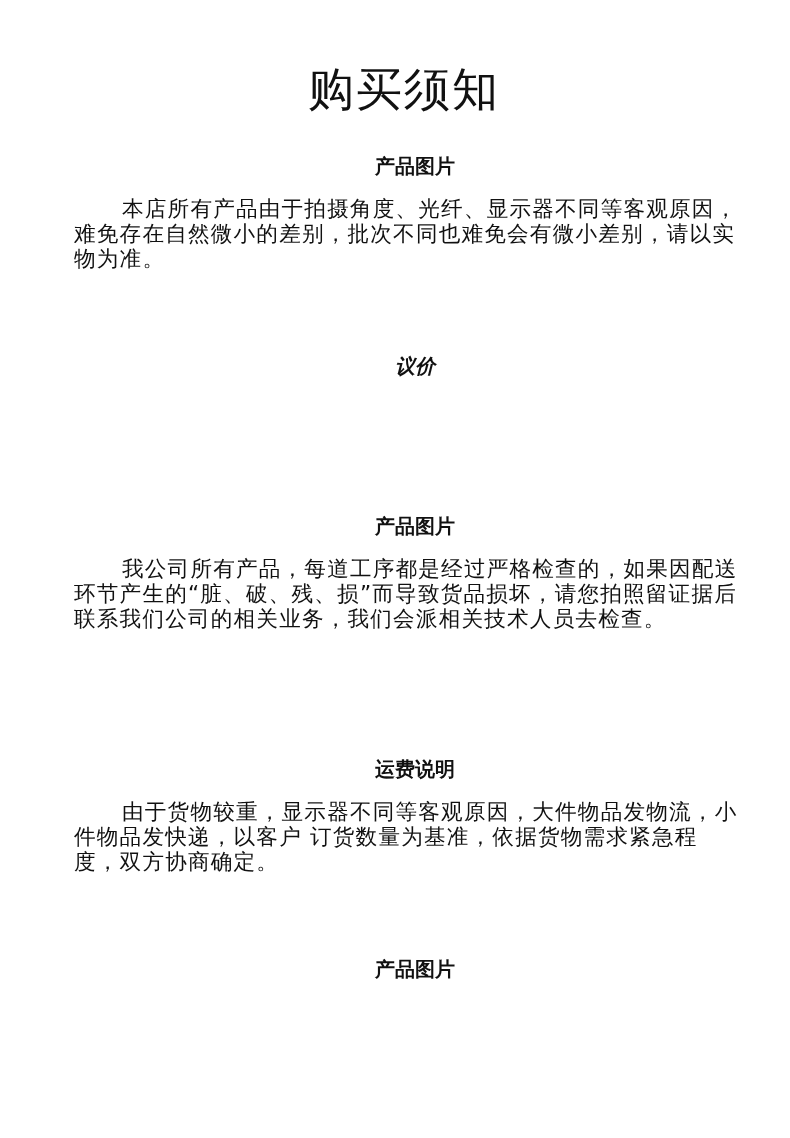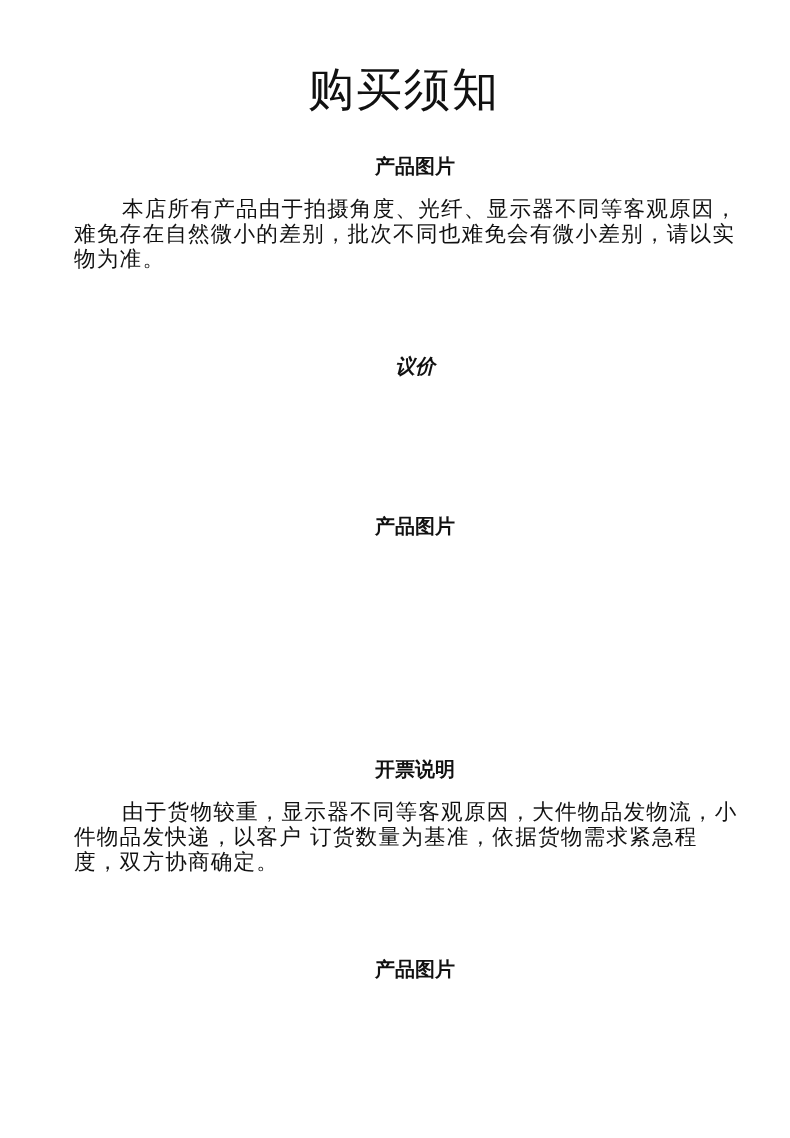--- a/index.html
+++ b/index.html
@@ -34,22 +34,23 @@
   <h2 class="heading">产品图片</h2>
   <p class="body">本店所有产品由于拍摄角度、光纤、显示器不同等客观原因，难免存在自然微小的差别，批次不同也难免会有微小差别，请以实物为准。</p>
 </div>
 
 <div class="section" style="top:352px;font-style:italic;">
   <h2 class="heading">议价</h2>
 </div>
 
 <div class="section" style="top:512px;">
   <h2 class="heading">产品图片</h2>
+  <p class="body">我公司所有产品，每道工序都是经过严格检查的，如果因配送环节产生的“脏、破、残、损”而导致货品损坏，请您拍照留证据后联系我们公司的相关业务，我们会派相关技术人员去检查。</p>
 </div>
 
 <div class="section" style="top:755px;">
-  <h2 class="heading">开票说明</h2>
+  <h2 class="heading">运费说明</h2>
   <p class="body">由于货物较重，显示器不同等客观原因，大件物品发物流，小件物品发快递，以客户 订货数量为基准，依据货物需求紧急程度，双方协商确定。</p>
 </div>
 
 <div class="section" style="top:955px;">
   <h2 class="heading">产品图片</h2>
 </div>
 
 </body></html>

